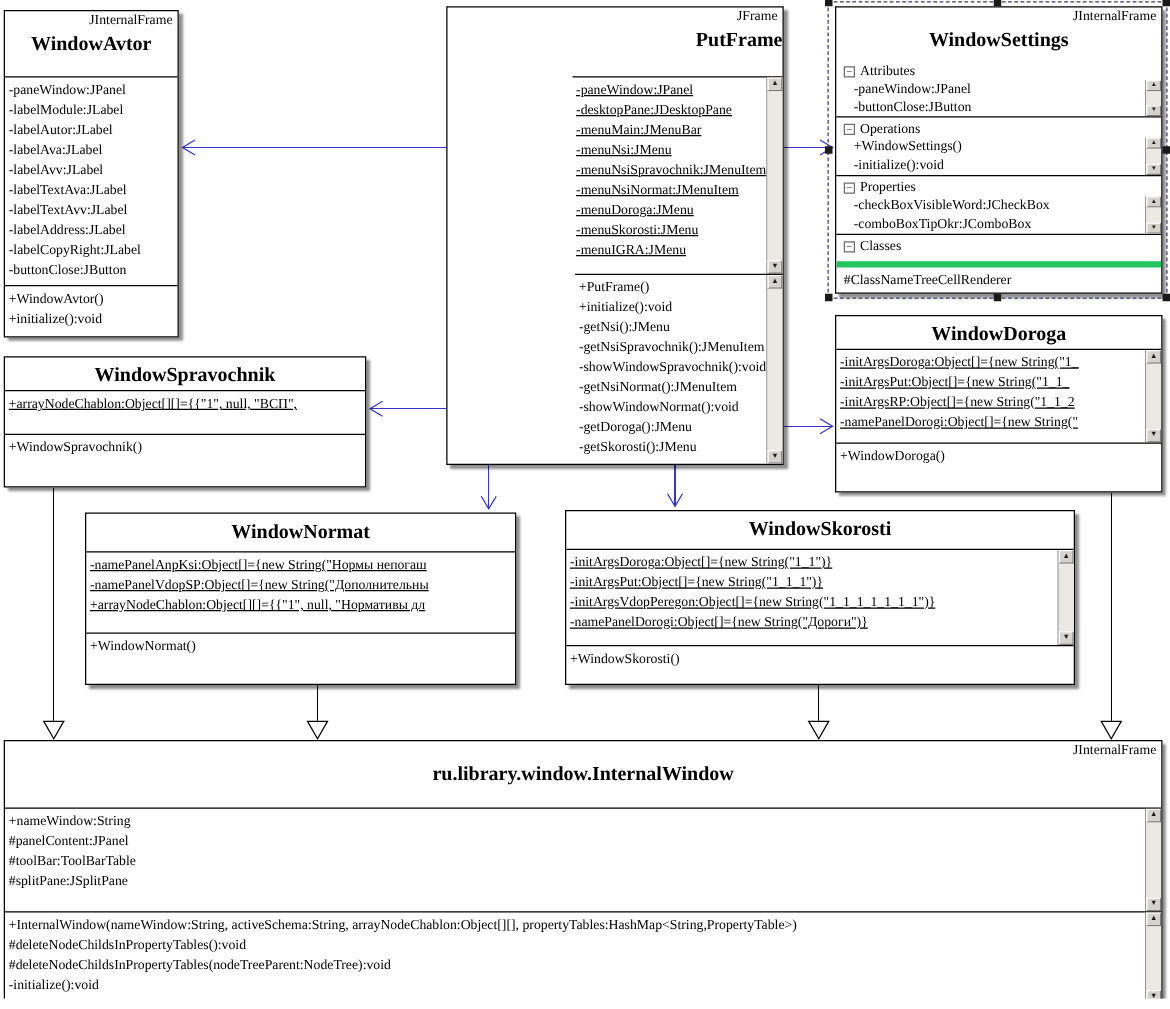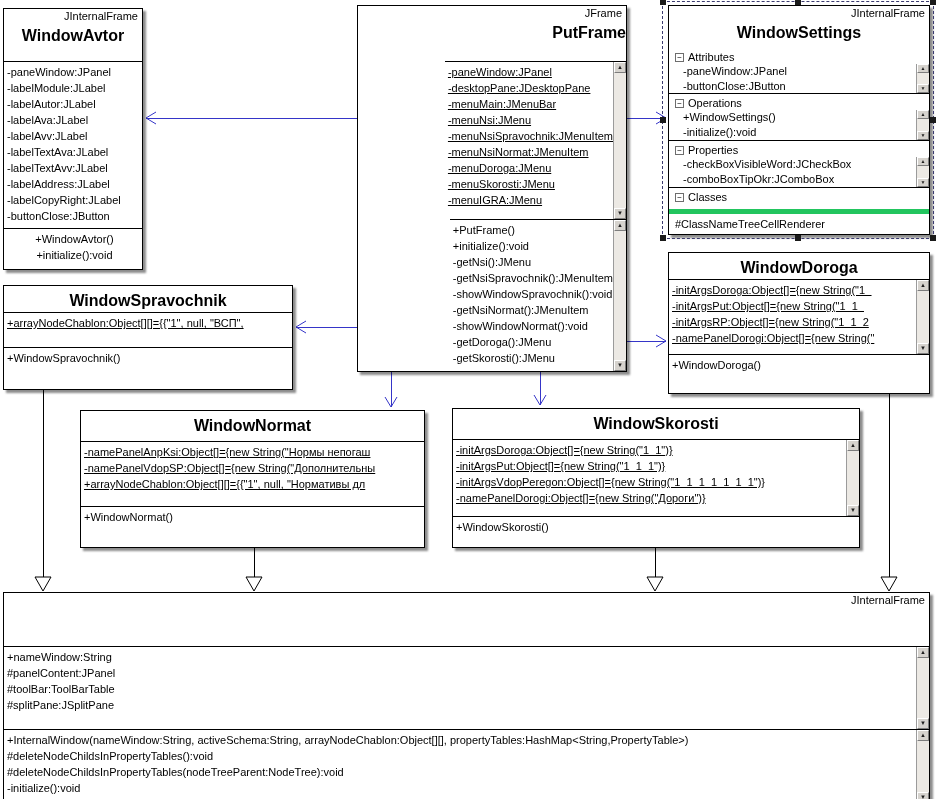--- a/index.html
+++ b/index.html
@@ -1,17 +1,17 @@
 <!DOCTYPE html>
 <html><head>
 <meta charset="utf-8">
 <style>
   html,body{margin:0;padding:0;background:#fff;}
   #canvas{position:relative;width:936px;height:799px;background:#ffffff;overflow:hidden;
-          font-family:Liberation Sans, sans-serif;color:#000;}
+          font-family:Liberation Serif, serif;color:#000;}
   #wires{position:absolute;left:0;top:0;z-index:0;}
   .uml-class{position:absolute;background:#fff;border:1px solid #000;z-index:1;
              box-shadow:3px 3px 2px rgba(0,0,0,.45);display:flex;flex-direction:column;box-sizing:border-box;}
   .cls-header{flex:0 0 auto;overflow:hidden;}
   .stereotype{font-size:11px;text-align:right;padding:1px 4px 0 0;height:13px;line-height:13px;}
   .cls-name{font-size:16px;font-weight:bold;text-align:center;margin-top:4px;white-space:nowrap;}
   .cls-name.center-only{margin-top:6px;}
   .cmp{border-top:1px solid #000;display:flex;overflow:hidden;}
   .cmp-body{flex:1;padding:2px 0 0 3px;overflow:hidden;}
   .member{font-size:11px;line-height:16px;white-space:nowrap;}
@@ -98,21 +98,21 @@
           <div class="member">-labelAutor:JLabel</div>
           <div class="member">-labelAva:JLabel</div>
           <div class="member">-labelAvv:JLabel</div>
           <div class="member">-labelTextAva:JLabel</div>
           <div class="member">-labelTextAvv:JLabel</div>
           <div class="member">-labelAddress:JLabel</div>
           <div class="member">-labelCopyRight:JLabel</div>
           <div class="member">-buttonClose:JButton</div>
         </div>
     </div>
-    <div class="cmp" style="height:40px;text-align:center;">
+    <div class="cmp" style="height:40px;">
       <div class="cmp-body">
           <div class="member">+WindowAvtor()</div>
           <div class="member">+initialize():void</div>
         </div>
     </div>
   </div>
 
   <div class="uml-class" style="left:357px;top:5px;width:270px;height:367px;align-items:flex-end;">
     <div class="cls-header" style="height:55px;">
       <div class="stereotype">JFrame</div>
@@ -269,21 +269,21 @@
         <div class="sb-btn">▼</div>
       </div>
     </div>
     <div class="cmp" style="flex:1;">
       <div class="cmp-body">
           <div class="member">+WindowDoroga()</div>
         </div>
     </div>
   </div>
 
-  <div class="uml-class" style="left:80px;top:410px;width:345px;height:138px;">
+  <div class="uml-class" style="left:68px;top:410px;width:345px;height:138px;">
     <div class="cls-header" style="height:30px;">
       <div class="cls-name center-only">WindowNormat</div>
     </div>
     <div class="cmp" style="flex:1;">
       <div class="cmp-body">
           <div class="member u">-namePanelAnpKsi:Object[]={new String("Нормы непогаш</div>
           <div class="member u">-namePanelVdopSP:Object[]={new String("Дополнительны</div>
           <div class="member u">+arrayNodeChablon:Object[][]={{"1", null, "Нормативы дл</div>
         </div>
     </div>
@@ -314,20 +314,21 @@
     <div class="cmp" style="height:30px;">
       <div class="cmp-body">
           <div class="member">+WindowSkorosti()</div>
         </div>
     </div>
   </div>
 
   <div class="uml-class" style="left:3px;top:592px;width:927px;height:212px;">
     <div class="cls-header" style="height:53px;">
       <div class="stereotype">JInternalFrame</div>
+      <div class="cls-name">ru.library.window.InternalWindow</div>
     </div>
     <div class="cmp" style="height:82px;">
       <div class="cmp-body">
           <div class="member">+nameWindow:String</div>
           <div class="member">#panelContent:JPanel</div>
           <div class="member">#toolBar:ToolBarTable</div>
           <div class="member">#splitPane:JSplitPane</div>
         </div>
       <div class="vscroll">
         <div class="sb-btn">▲</div>

